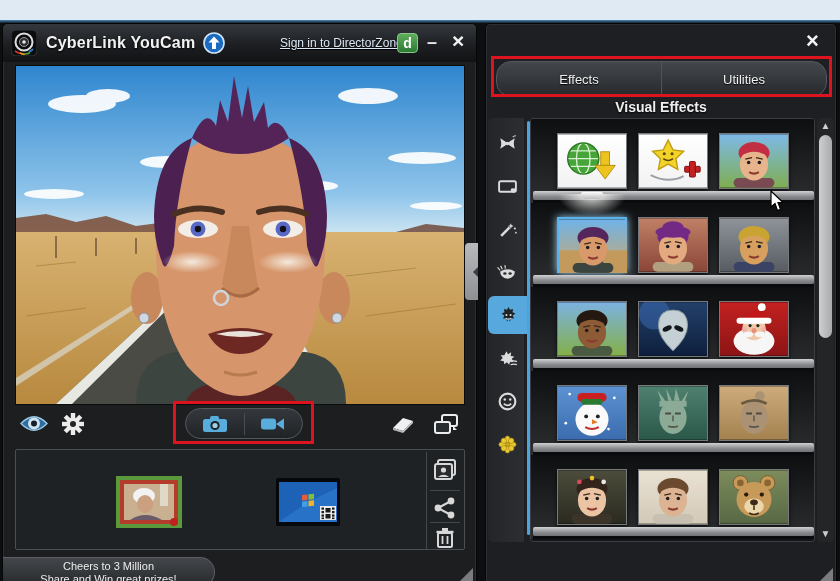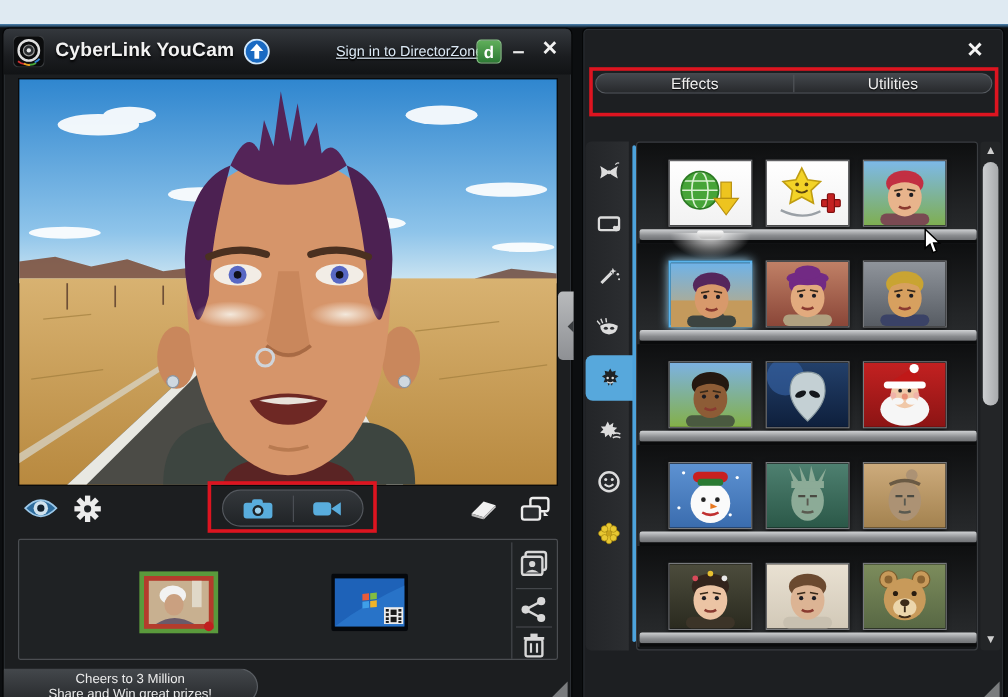--- a/index.html
+++ b/index.html
@@ -63,21 +63,21 @@
   .resize-grip { position:absolute; width:0; height:0; border-style:solid; opacity:.75; }
 
   #collapse-handle { position:absolute; left:462px; top:219px; width:13px; height:57px;
      background:linear-gradient(#b8babc,#8e9094); border-radius:4px 0 0 4px; cursor:pointer;
      display:flex; align-items:center; justify-content:center; }
   #collapse-handle span { width:0; height:0; border:5px solid transparent; border-right-color:#3a3d40; margin-right:-3px; }
 
   
   #close-btn-right { position:absolute; left:320px; top:4px; color:#f4f4f4; font-size:22px; font-weight:bold; cursor:pointer; }
   #red-box-tabs { left:5px; top:32px; width:341px; height:41px; }
-  #tabbar { position:absolute; left:10px; top:37px; width:331px; height:17px; display:flex;
+  #tabbar { position:absolute; left:10px; top:37px; width:331px; height:36px; display:flex;
      background:linear-gradient(#43474c,#27292c); border:1px solid #55595f; border-radius:15px; overflow:hidden; }
   .tab { flex:1; display:flex; align-items:center; justify-content:center; color:#f0f0f0;
      font-size:13px; cursor:pointer; border-right:1px solid #505459; text-shadow:0 1px 1px #000; }
   .tab:last-child { border-right:none;text-align:right; }
   #section-title { position:absolute; left:0; top:75px; width:100%; text-align:center; color:#eeeeee;
      font-size:14px; font-weight:bold; text-shadow:0 1px 2px #000; }
 
   #fx-sidebar { position:absolute; left:2px; top:94px; width:36px; height:424px;
      background:linear-gradient(90deg,#232528,#2c2e31); border-radius:5px 0 0 5px; }
   .side-icon { position:absolute; left:0; width:38px; height:38px; display:flex; align-items:center;
@@ -345,20 +345,21 @@
     <div id="tabbar">
         <div class="tab">
           <span>Effects</span>
         </div>
         <div class="tab">
           <span>Utilities</span>
         </div>
       </div>
     <div class="red-box" id="red-box-tabs"></div>
 
+    <div id="section-title">Visual Effects</div>
 
     <div id="fx-sidebar">
         <div class="side-icon" style="top: 6px;">
           <svg width="21" height="21" viewBox="0 0 20 20">
             <path d="M3 5 Q10 9 10 10 Q10 11 3 15 Q5 10 3 5 Z" fill="#dcdcdc"></path>
             <path d="M17 5 Q10 9 10 10 Q10 11 17 15 Q15 10 17 5 Z" fill="#dcdcdc"></path>
             <circle cx="10" cy="10" r="1.6" fill="#dcdcdc"></circle>
             <path d="M15 4 q2 -2 3 -1" stroke="#dcdcdc" fill="none"></path>
           </svg>
         </div>

